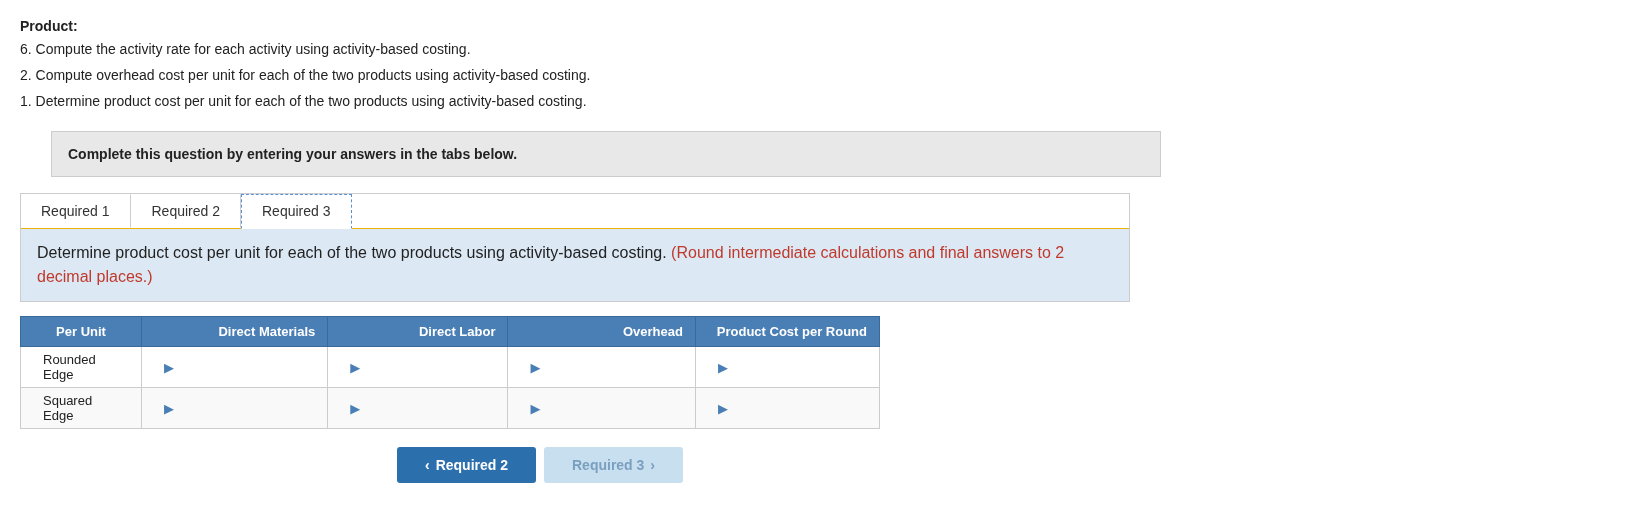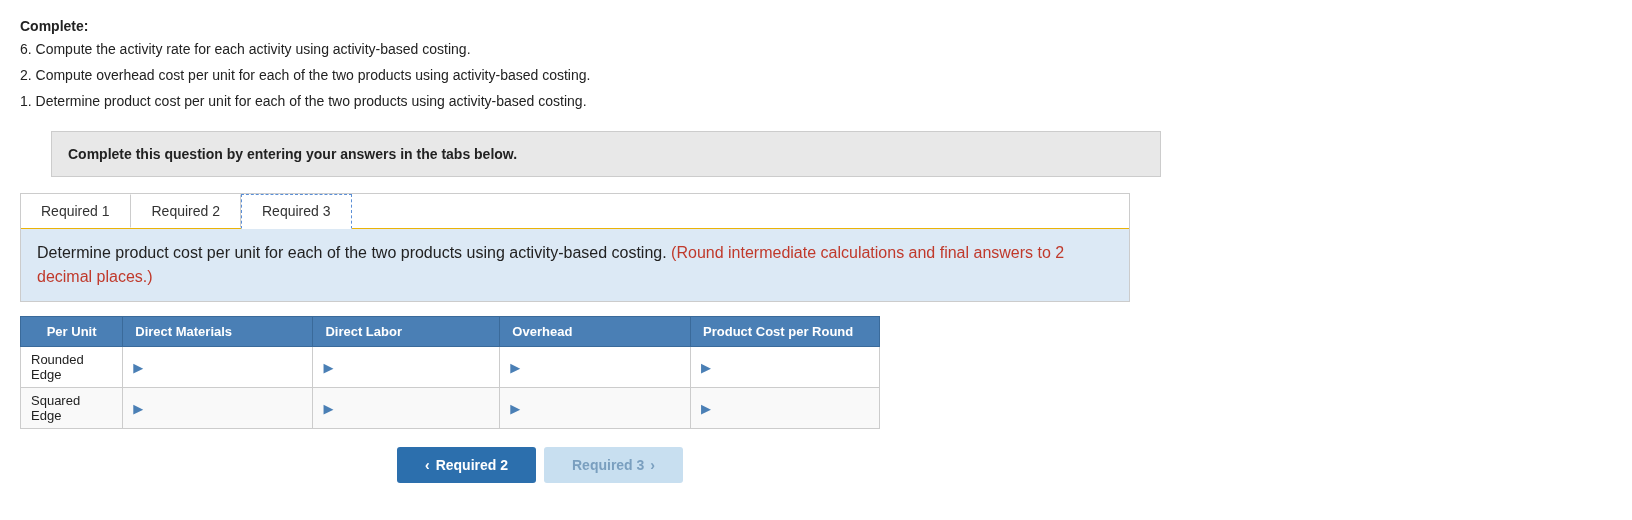--- a/index.html
+++ b/index.html
@@ -98,37 +98,37 @@
     .data-table thead tr {
       background: #4a7fb5;
       color: #fff;
     }
 
     .data-table thead th {
       padding: 7px 12px;
       font-weight: bold;
       font-size: 13px;
       border: 1px solid #3a6a9a;
-      text-align: left;
+      text-align: right;
     }
 
     .data-table thead th:first-child {
       text-align: center;
     }
 
     .data-table tbody tr {
       background: #fff;
     }
 
     .data-table tbody tr:nth-child(even) {
       background: #f9f9f9;
     }
 
     .data-table tbody td {
-      padding: 5px 10px;
+      padding: 5px 22px;
       border: 1px solid #ccc;
       font-size: 13px;
     }
 
     .data-table tbody td.label-cell {
       font-size: 13px;
       color: #222;
     }
 
     .input-cell {
@@ -184,21 +184,21 @@
       border-radius: 3px;
       display: flex;
       align-items: center;
       gap: 6px;
     }
   </style>
 </head>
 <body>
 
 <div>
-  <p class="required-header">Complete:</p>
+  <p class="required-header">Product:</p>
   <div class="required-list">
     <p>6. Compute the activity rate for each activity using activity-based costing.</p>
     <p>2. Compute overhead cost per unit for each of the two products using activity-based costing.</p>
     <p>1. Determine product cost per unit for each of the two products using activity-based costing.</p>
   </div>
 </div>
 
 <div class="complete-box">
   <p>Complete this question by entering your answers in the tabs below.</p>
 </div>

